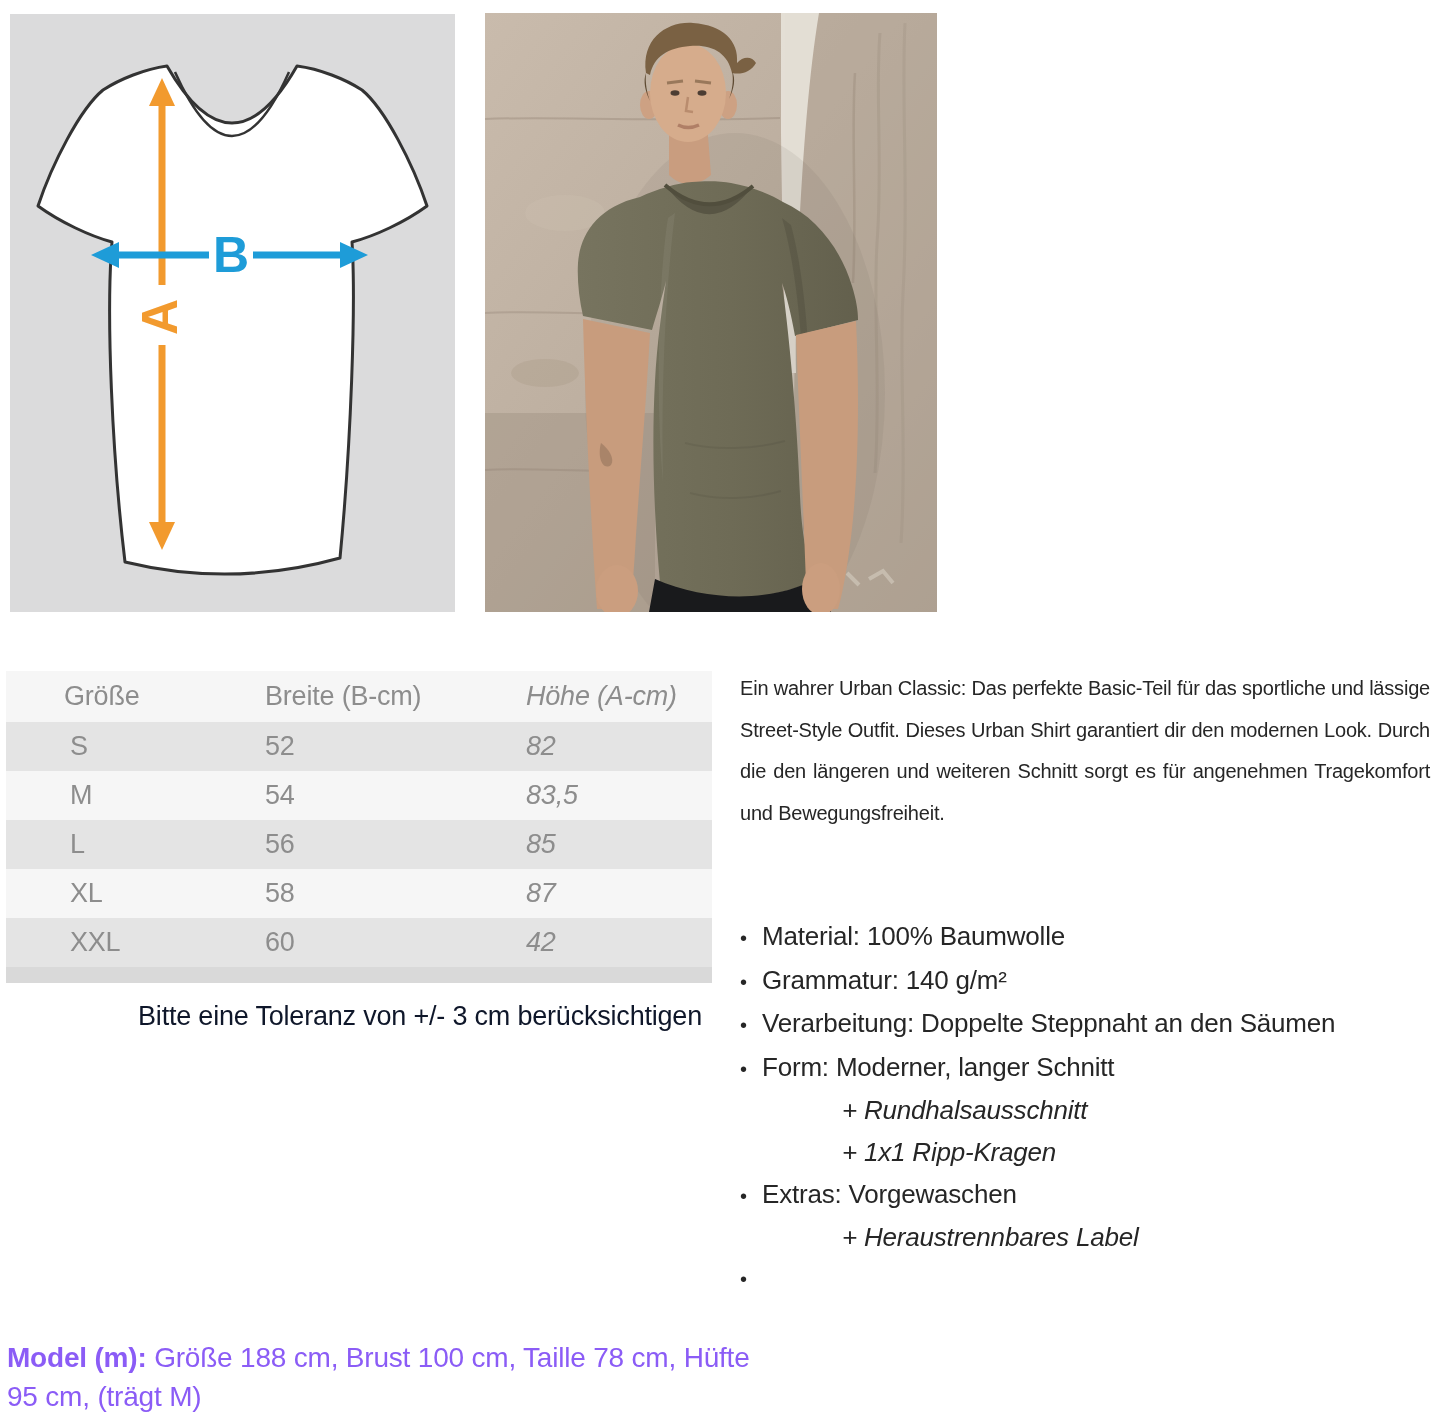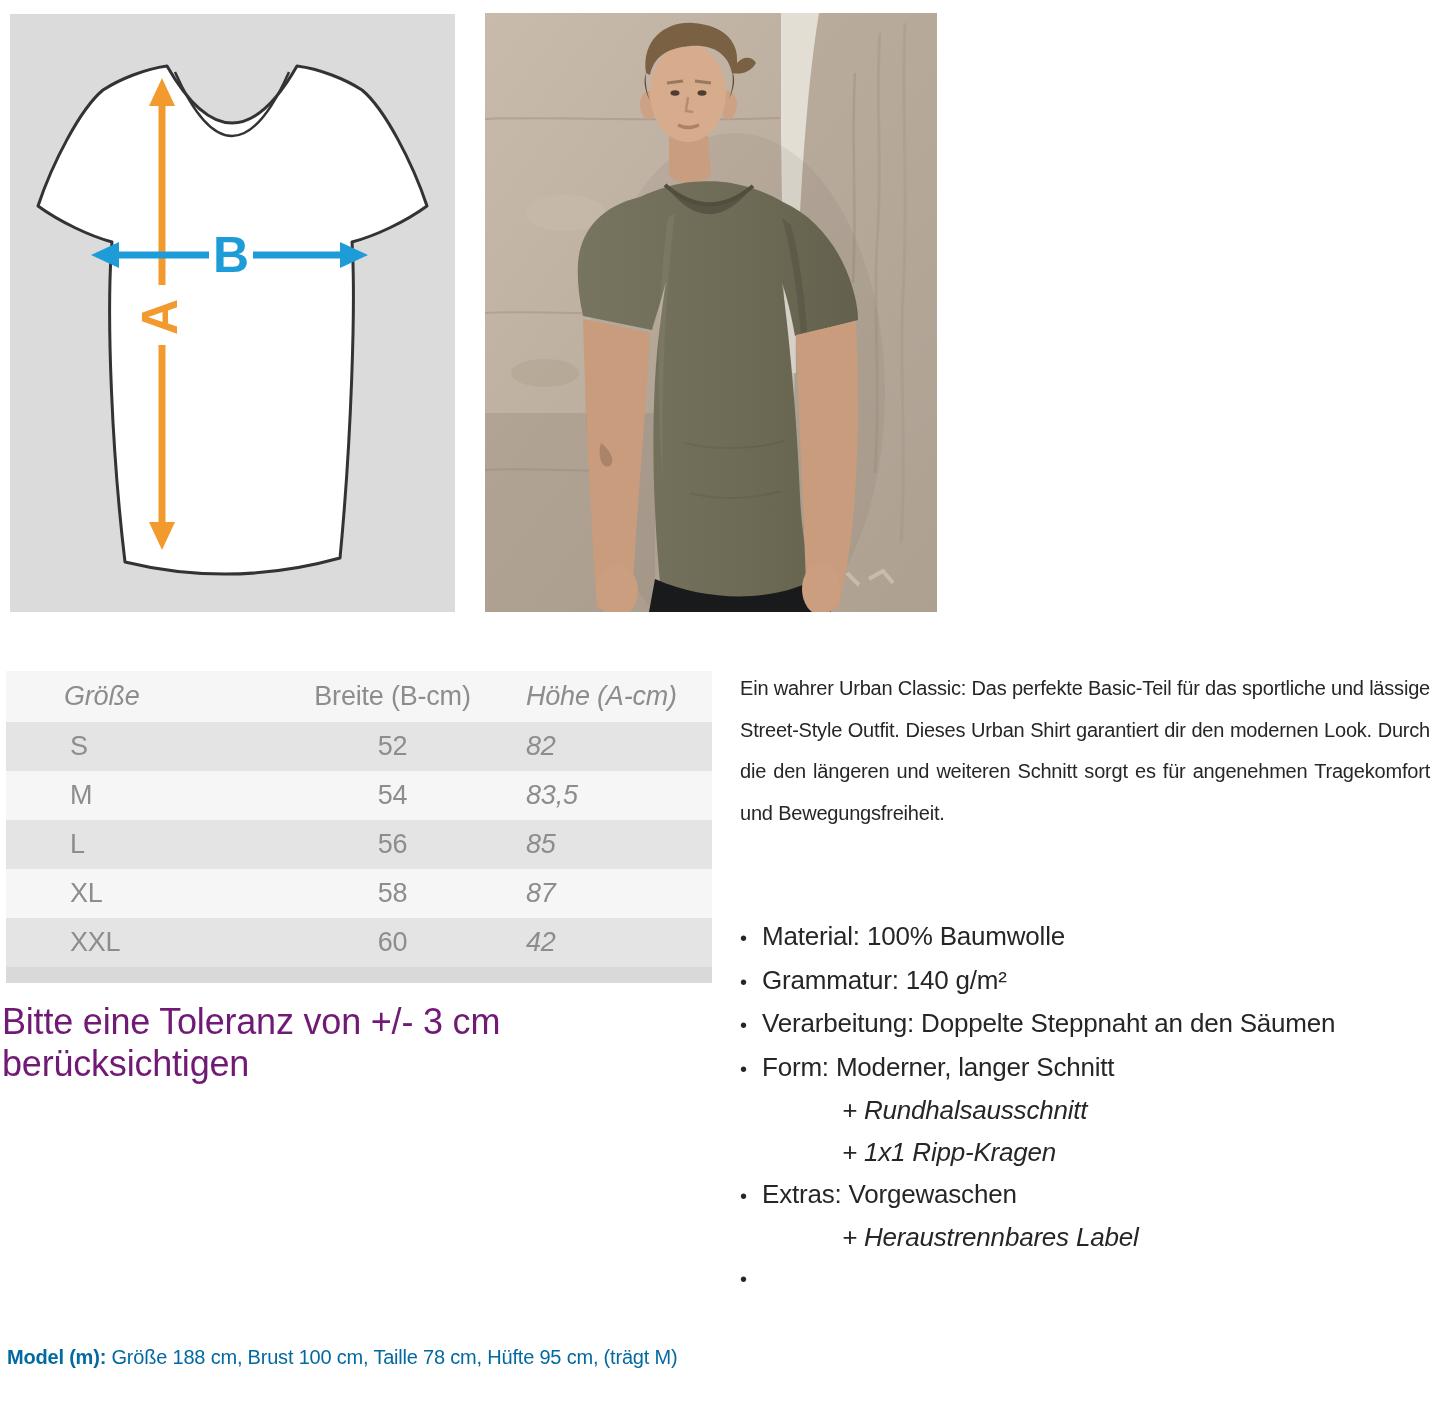--- a/index.html
+++ b/index.html
@@ -9,44 +9,44 @@
   
   .diagram-panel{position:absolute;left:10px;top:14px;width:445px;height:598px;background:#dbdbdc;}
   .photo-panel{position:absolute;left:485px;top:13px;width:452px;height:599px;}
 
   
   .size-table{position:absolute;left:6px;top:671px;width:706px;
               font-size:27px;letter-spacing:-0.2px;color:#8d8d8d;}
   .t-row{display:grid;grid-template-columns:253px 261px 1fr;align-items:center;height:49px;}
   .t-row.header{height:51px;background:#f6f6f6;}
   .t-row .c1{padding-left:64px;}
-  .t-row.header .c1{padding-left:58px;font-style:italic;}
-  .t-row .c2{padding-left:6px;text-align:center;}
+  .t-row.header .c1{padding-left:58px;}
+  .t-row .c2{padding-left:6px;}
   .t-row .c3{padding-left:6px;font-style:italic;}
   .row-dark{background:#e4e4e4;}
   .row-light{background:#f6f6f6;}
   .t-bottom{height:16px;background:#d9d9d9;}
 
   .tolerance{position:absolute;left:2px;top:1001px;width:700px;
-             font-size:36px;letter-spacing:-0.2px;color:#701a75;}
+             font-size:27px;letter-spacing:-0.2px;color:#0f172a;text-align:right;}
 
   
   .desc-para{position:absolute;left:740px;top:668px;width:690px;
              font-size:20px;line-height:41.5px;letter-spacing:-0.2px;
              text-align:justify;color:#262626;}
   .bullets{position:absolute;left:740px;top:916px;width:692px;
            font-size:26px;line-height:41.6px;letter-spacing:-0.2px;color:#262626;}
   .b-row{display:flex;align-items:baseline;}
   .b-marker{flex:none;width:22px;font-size:20px;}
   .b-text{white-space:pre-wrap;}
   .b-row.indent{padding-left:102px;font-style:italic;}
 
   
   .model-info{position:absolute;left:7px;top:1338px;width:772px;
-              font-size:20px;line-height:39px;letter-spacing:-0.2px;color:#0369a1;}
+              font-size:28px;line-height:39px;letter-spacing:-0.2px;color:#8b5cf6;}
   .model-label{font-weight:bold;}
 </style>
 </head>
 <body>
 
 <div class="page">
 
   <div class="diagram-panel">
     <svg width="445" height="598" viewBox="0 0 445 598">
 

